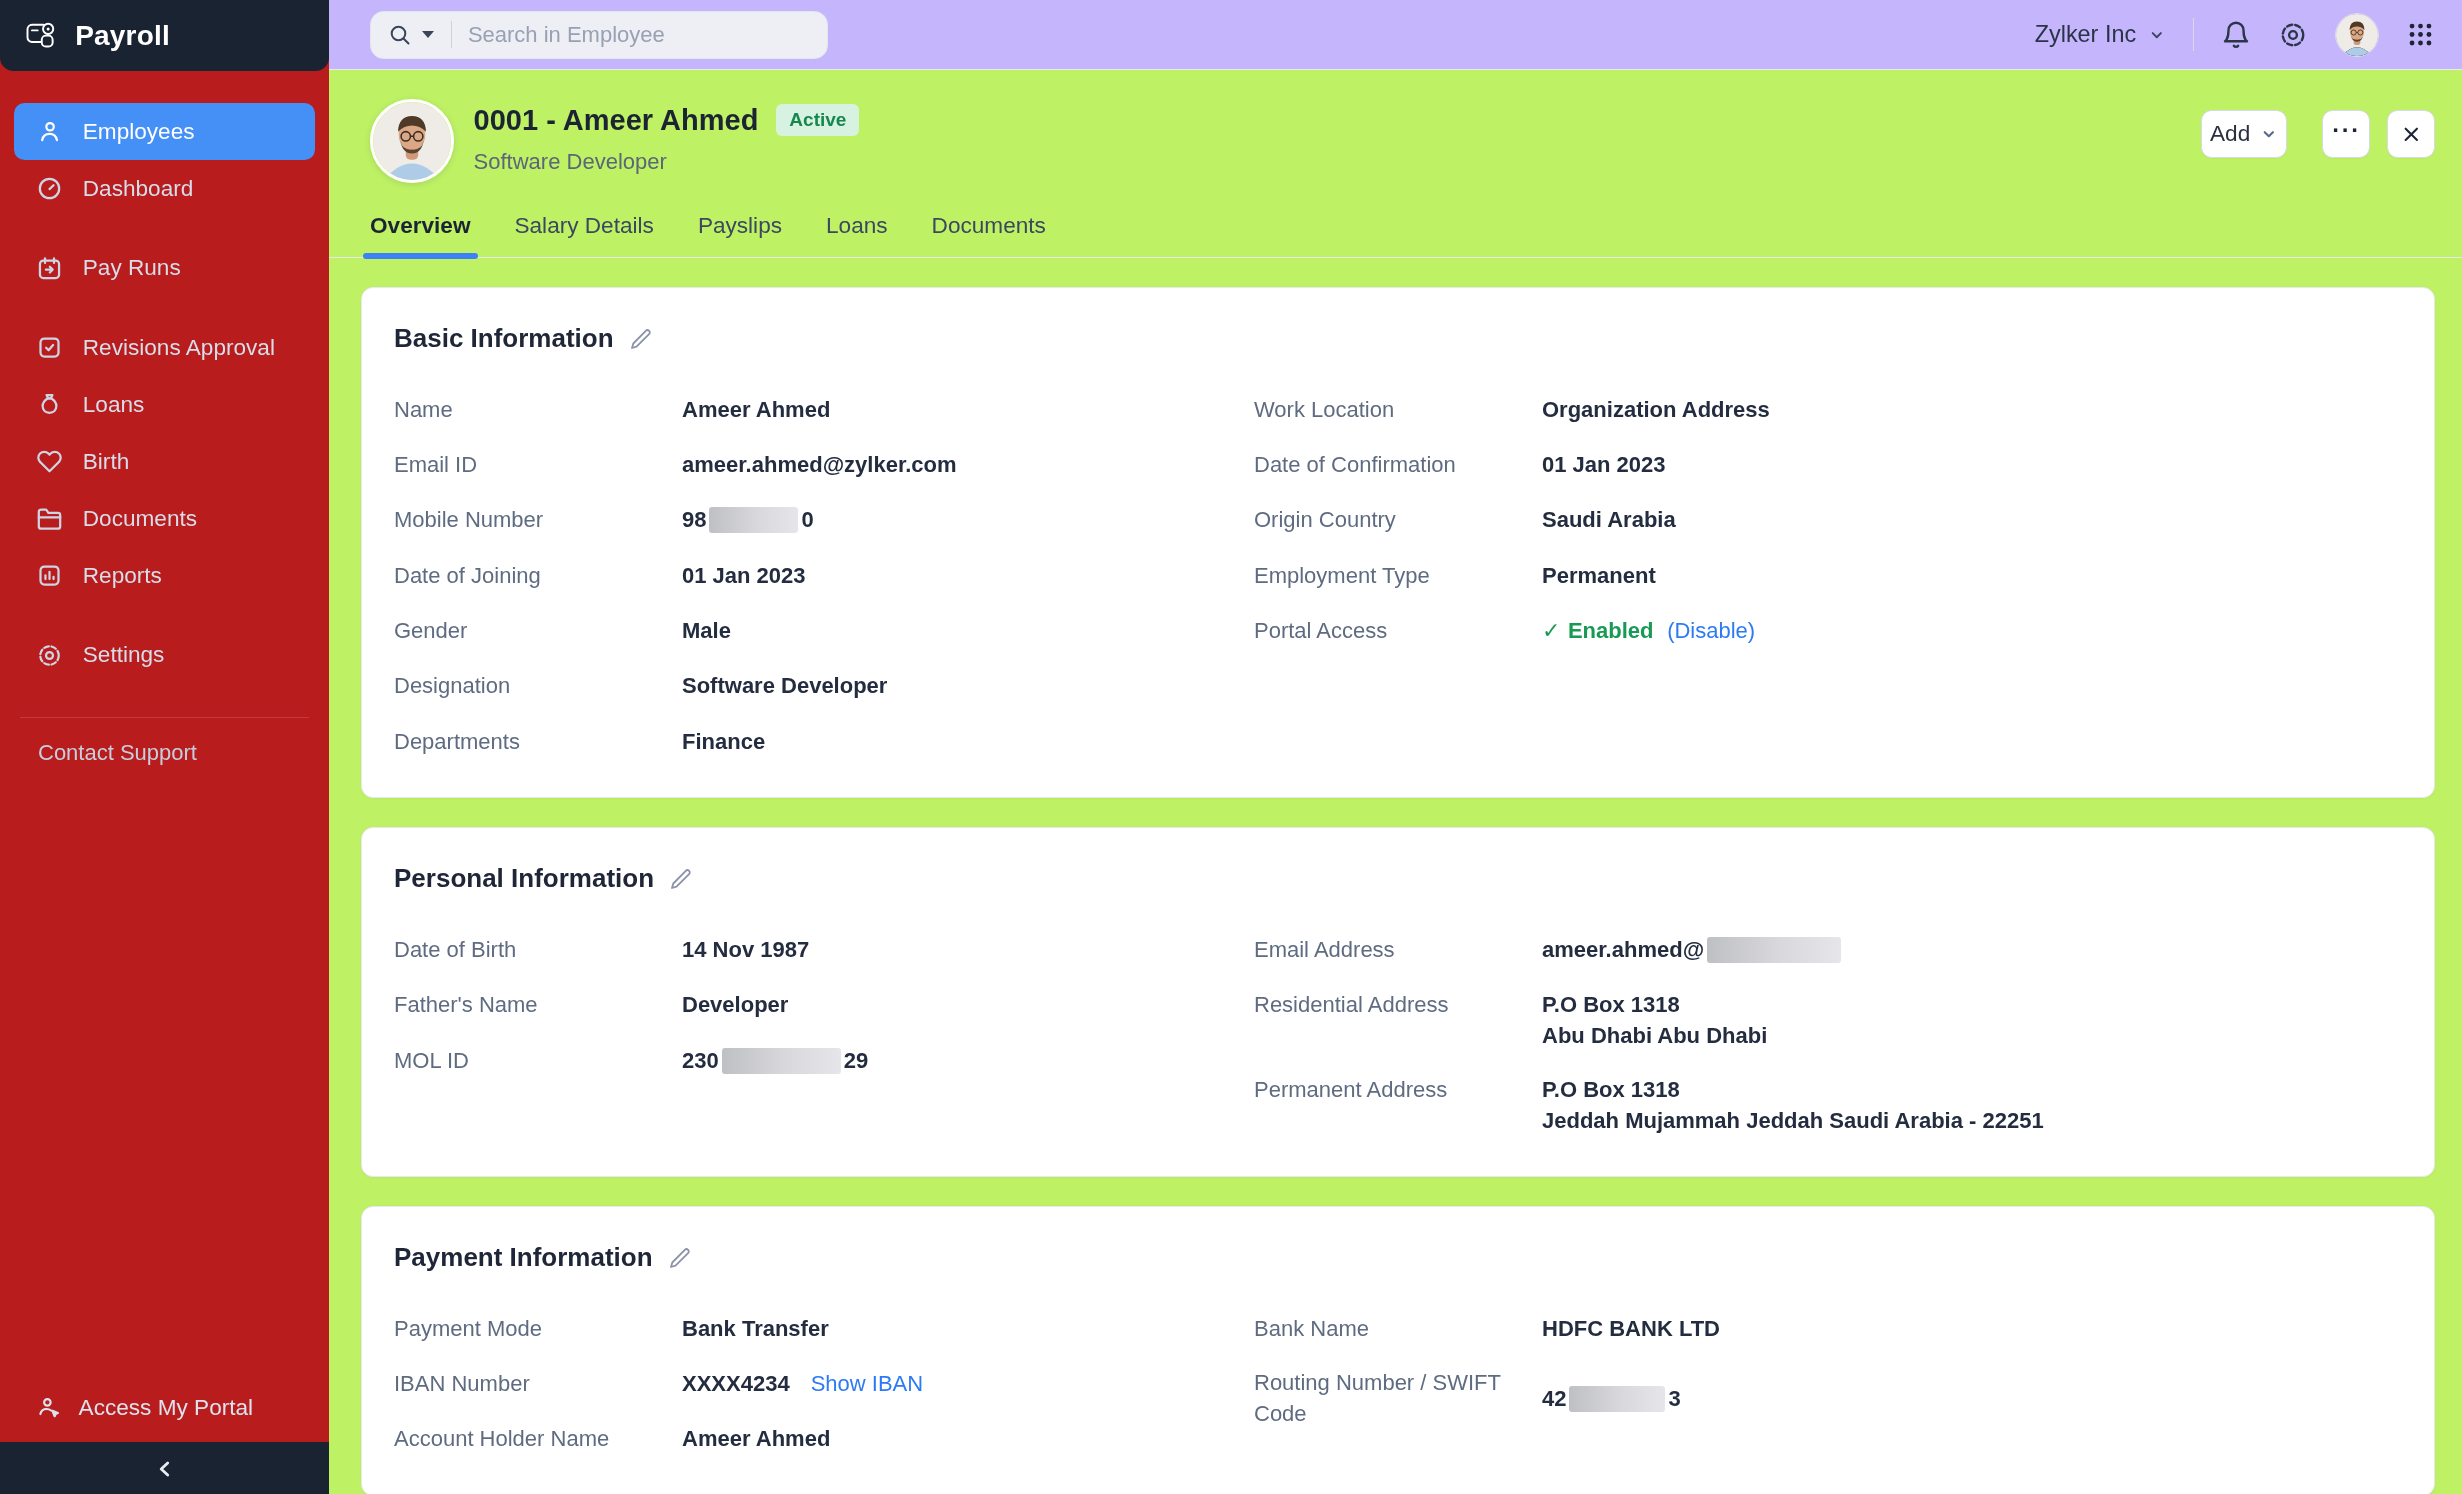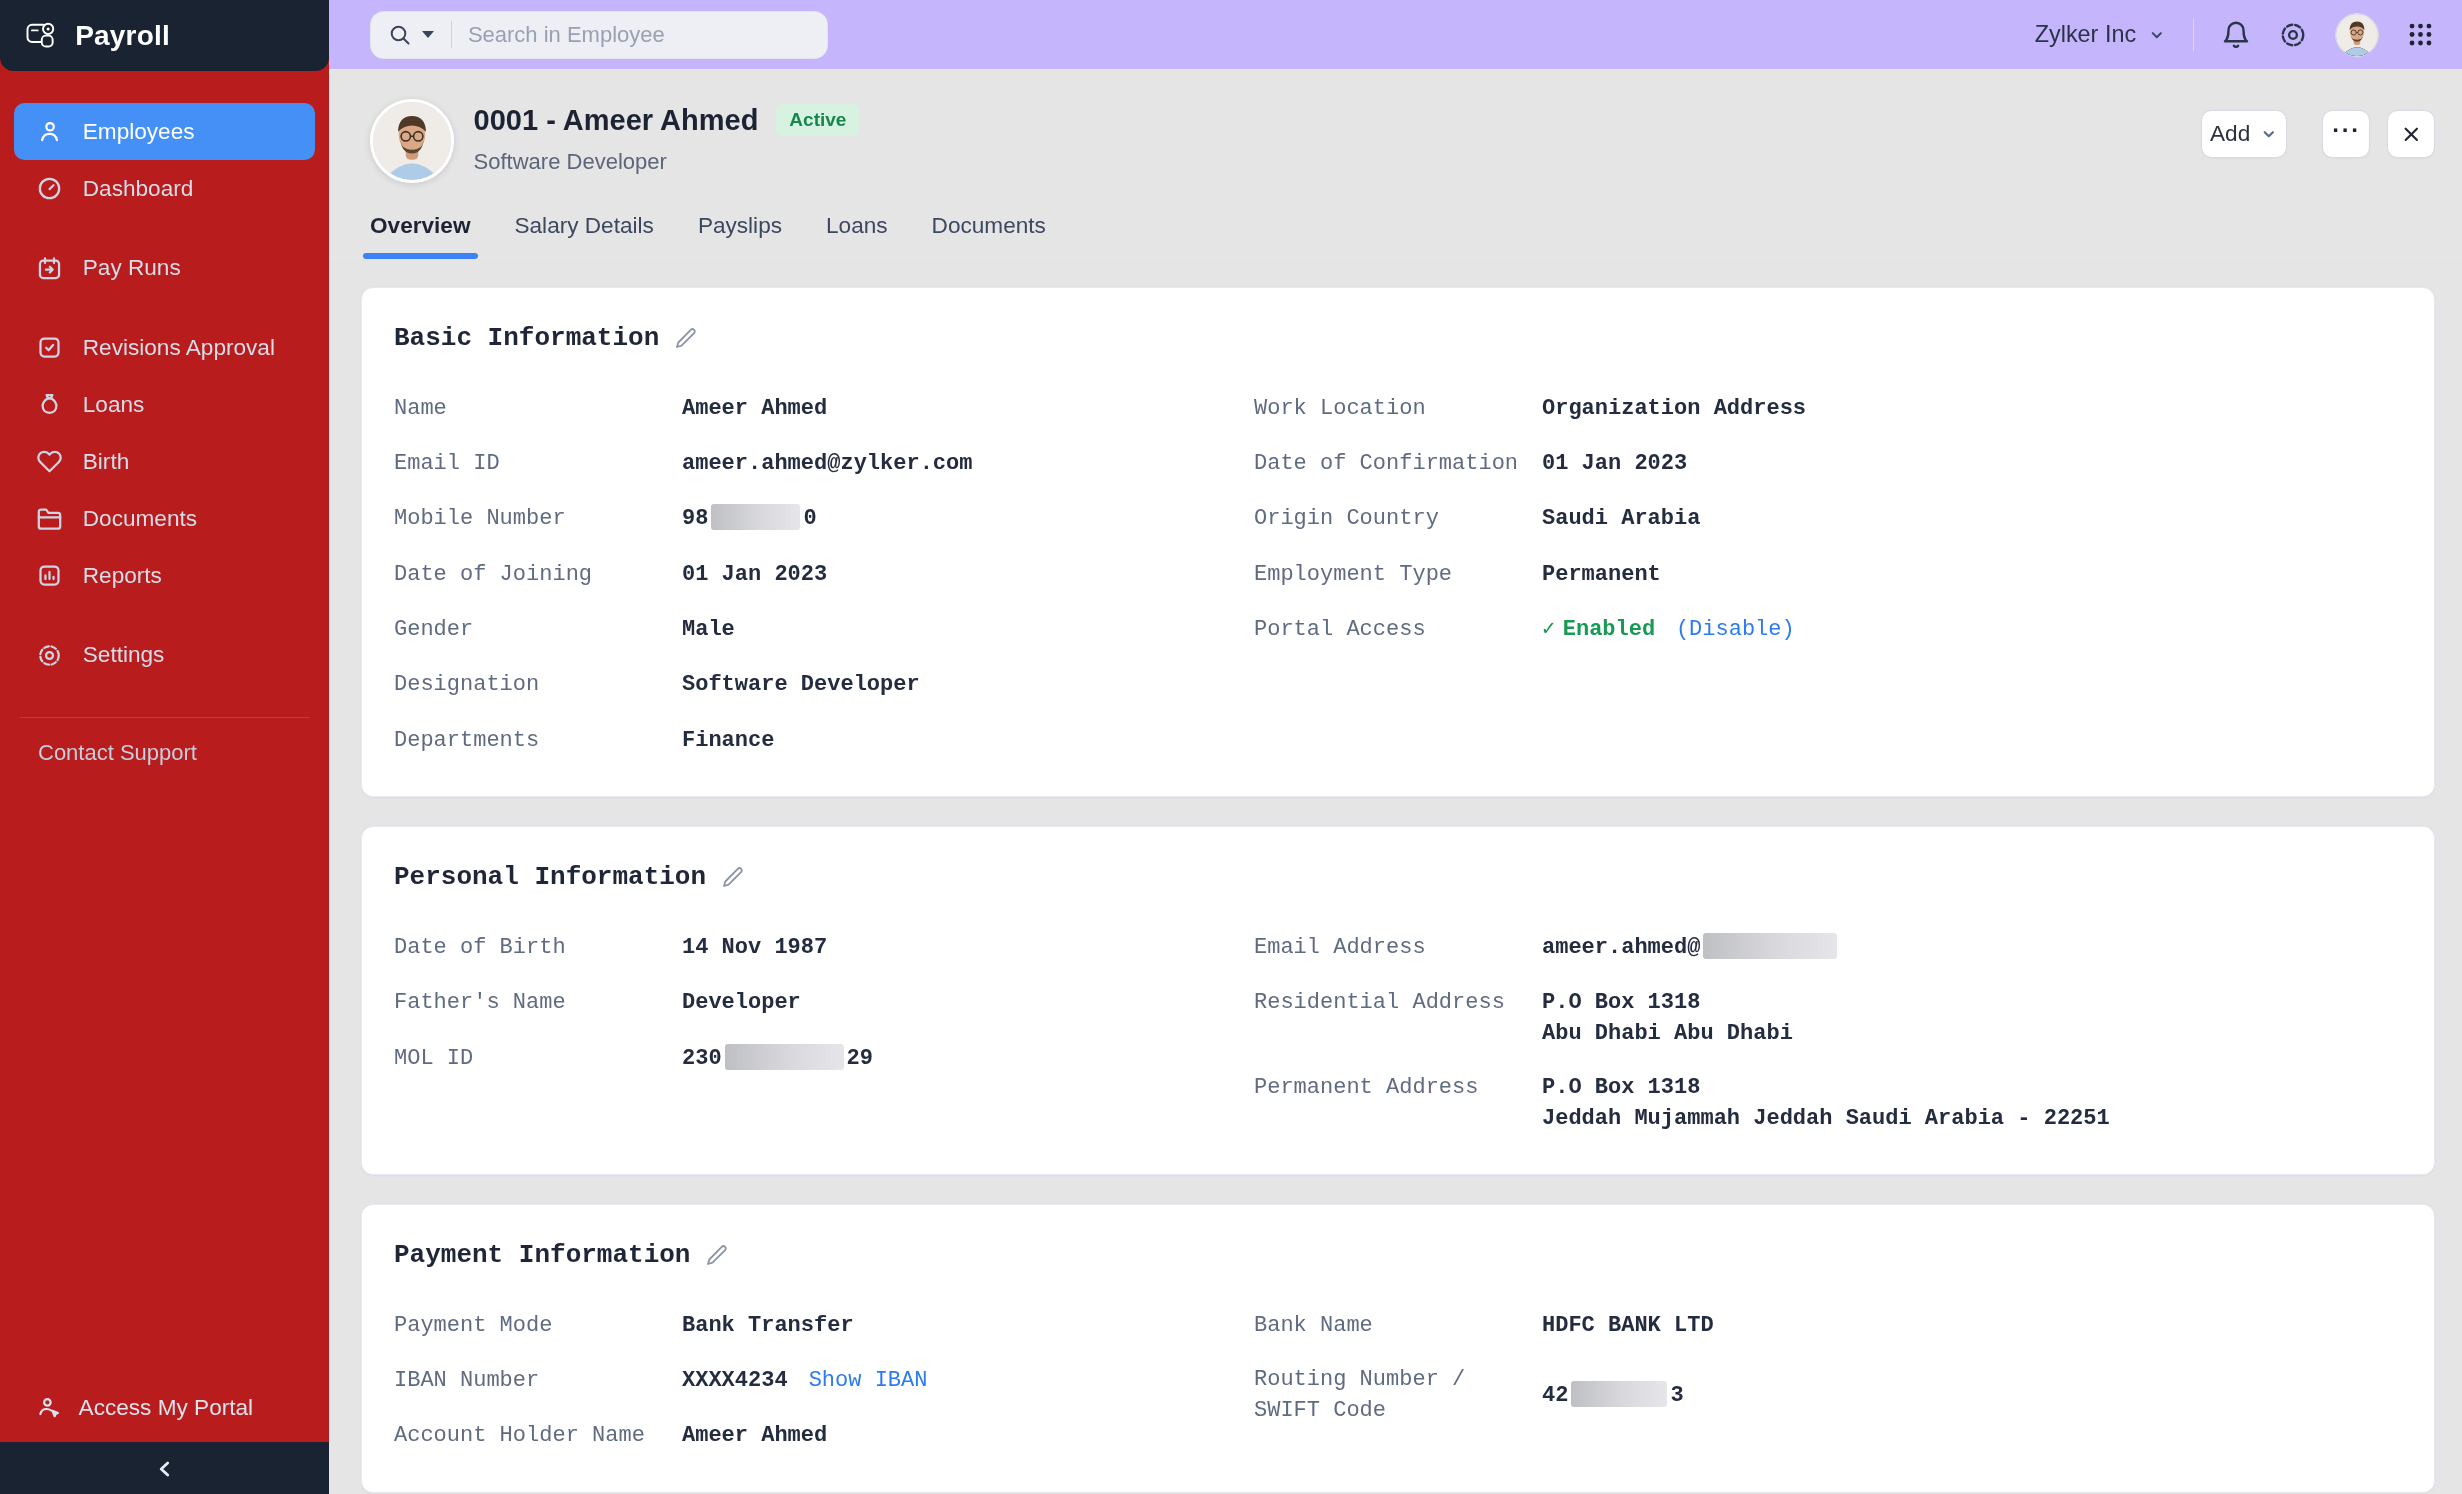--- a/index.html
+++ b/index.html
@@ -45,21 +45,21 @@
   .searchbox input::placeholder { color:#98a1b3; }
   .top-right { margin-left:auto; display:flex; align-items:center; gap:27px; }
   .org { display:flex; align-items:center; gap:10.5px; font-size:23.4px; color:#2b3347; cursor:pointer; }
   .org svg { width:19.6px; height:19.6px; color:#3d4references660; color:#3d4660; }
   .vdiv { width:0.8px; height:33px; background:#d8dbe4; }
   .tbicon { width:30px; height:30px; color:#2a3548; cursor:pointer; }
   .avatar-sm { width:44px; height:44px; border-radius:50%; overflow:hidden;
     border:1.5px solid #d8dce4; cursor:pointer; flex-shrink:0; }
   .gridicon { width:29px; height:29px; color:#1d2433; cursor:pointer; }
 
-  .content { flex:1; background:#e5e5e5; overflow:hidden; }
+  .content { flex:1; background:#bef264; overflow:hidden; }
 
   
   .emp-header { position:relative; padding:29px 27px 0 41px; display:flex; }
   .avatar-lg { width:84px; height:84px; border-radius:50%; overflow:hidden;
     border:3.8px solid #ffffff; box-shadow:0 1.5px 6px rgba(30,40,70,.15); flex-shrink:0; }
   .emp-meta { margin-left:19.6px; padding-top:4.5px; }
   .emp-title-row { display:flex; align-items:center; gap:18px; }
   .emp-title { font-size:29px; font-weight:700; color:#1c2434; }
   .badge { background:#d8f2e2; color:#17874e; font-size:19px; font-weight:600;
     padding:5.3px 13px; border-radius:6px; }
@@ -78,21 +78,21 @@
   .tabs { margin-top:30px; padding-left:41px; border-bottom:1.5px solid #e7e8ee;
     display:flex; gap:44px; }
   .tab { position:relative; padding-bottom:18px; font-size:22.6px; color:#3c4760; cursor:pointer; }
   .tab.active { color:#1c2434; font-weight:700; }
   .tab.active::after { content:""; position:absolute; left:-7.5px; right:-7.5px; bottom:-1.5px;
     height:5.3px; border-radius:3.8px; background:#3c82f6; }
 
   
   .cards { padding:29px 27px 0 32px; display:flex; flex-direction:column; gap:29px; }
   .card { background:#fff; border:0.8px solid #e7e8f2; border-radius:12px;
-    padding:35px 32px 16.6px; box-shadow:0 0.8px 2.3px rgba(25,35,60,.04);font-family:Liberation Mono, monospace; }
+    padding:35px 32px 16.6px; box-shadow:0 0.8px 2.3px rgba(25,35,60,.04); }
   .card-title-row { display:flex; align-items:center; gap:15px; }
   .card-title { font-size:26px; font-weight:600; color:#1e2637; }
   .pencil { width:24px; height:24px; color:#8a93a8; cursor:pointer; }
   .fgrid { margin-top:39px; display:grid; grid-template-columns:860px 1fr; }
   .frow { display:flex; align-items:center; margin-bottom:23.4px; min-height:32px; }
   .frow.top-align { align-items:flex-start; }
   .flabel { width:288px; flex-shrink:0; font-size:22px; color:#5f6b80; line-height:31px; }
   .fvalue { font-size:22px; color:#242d40; font-weight:600; line-height:31px; }
   .fvalue .line { display:block; }
   .mask { display:inline-block; height:26px; border-radius:3px; vertical-align:-6px;

